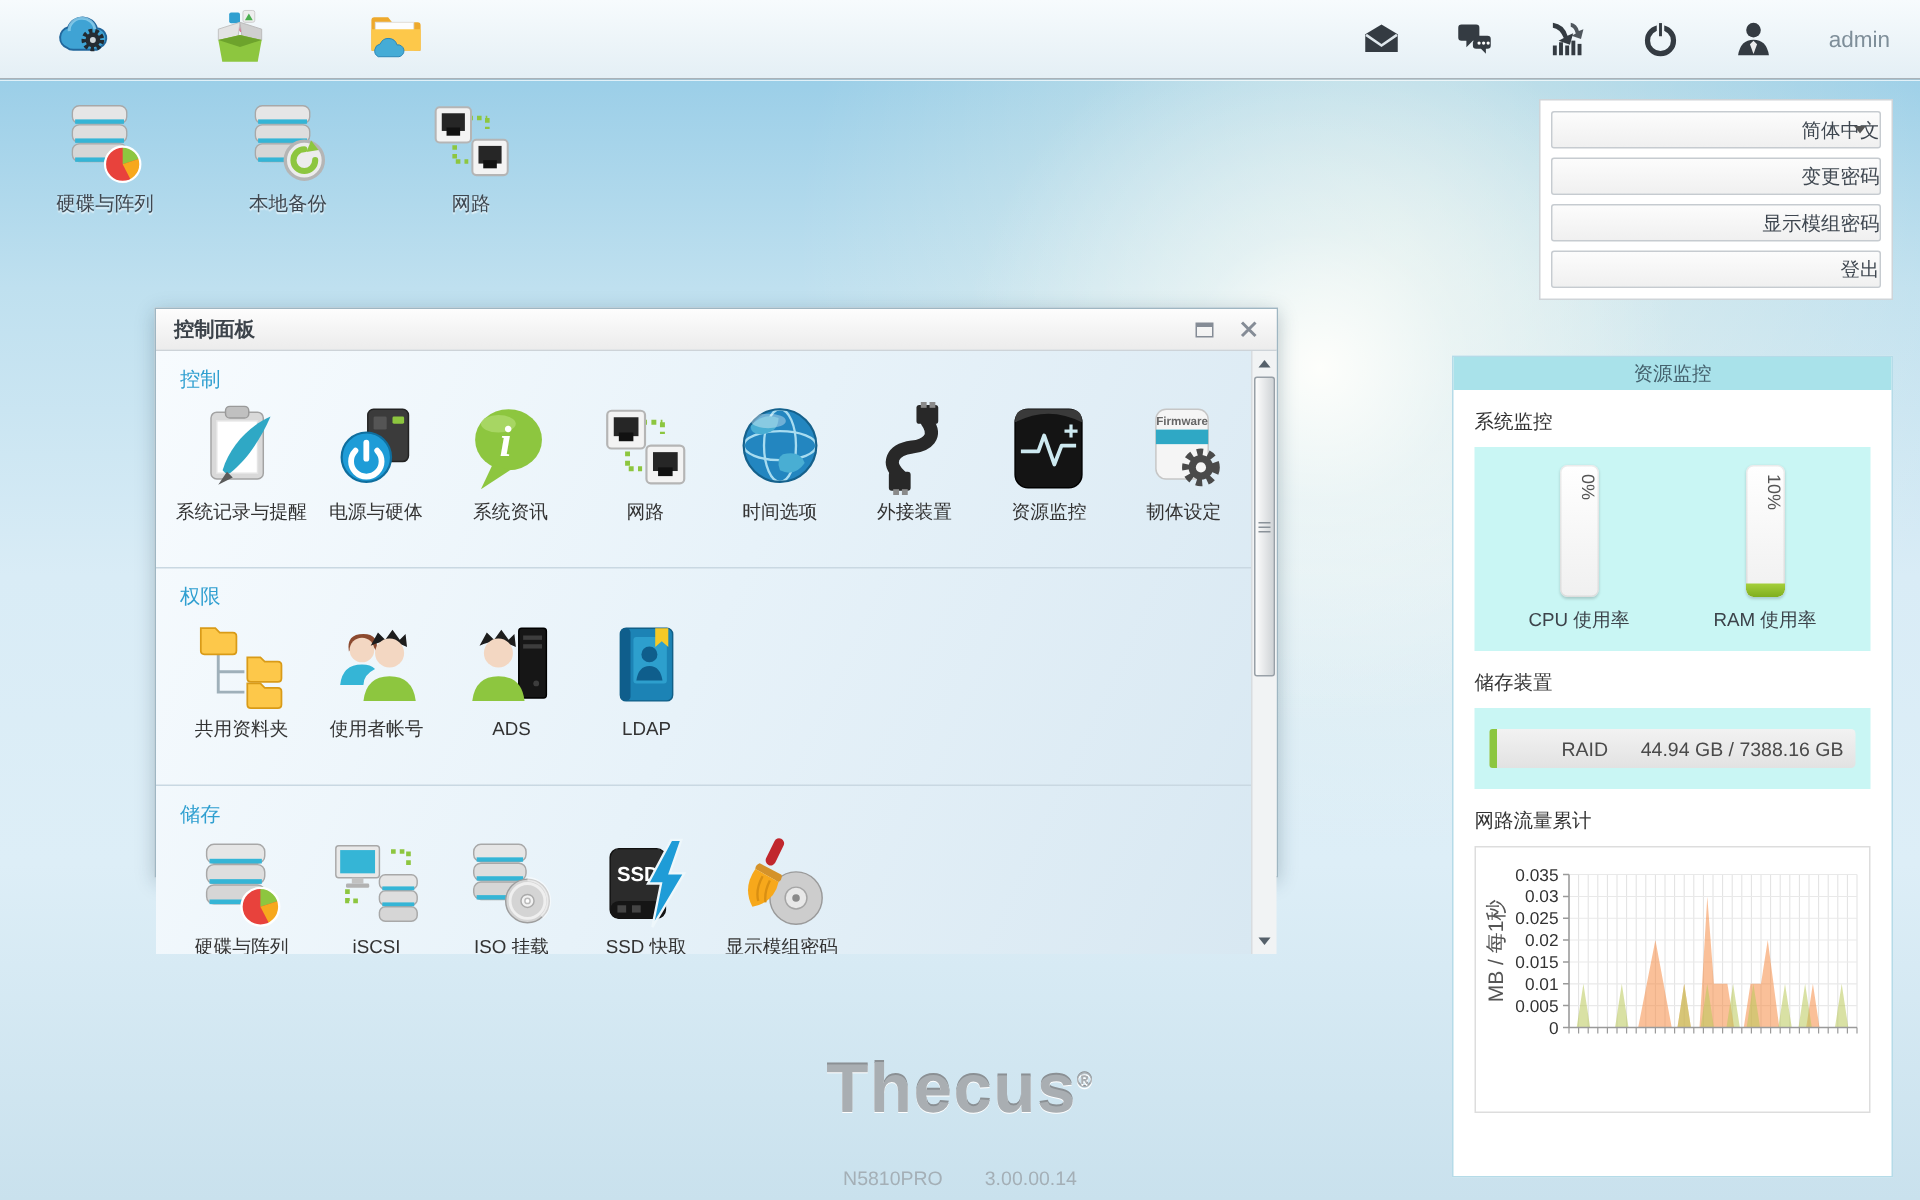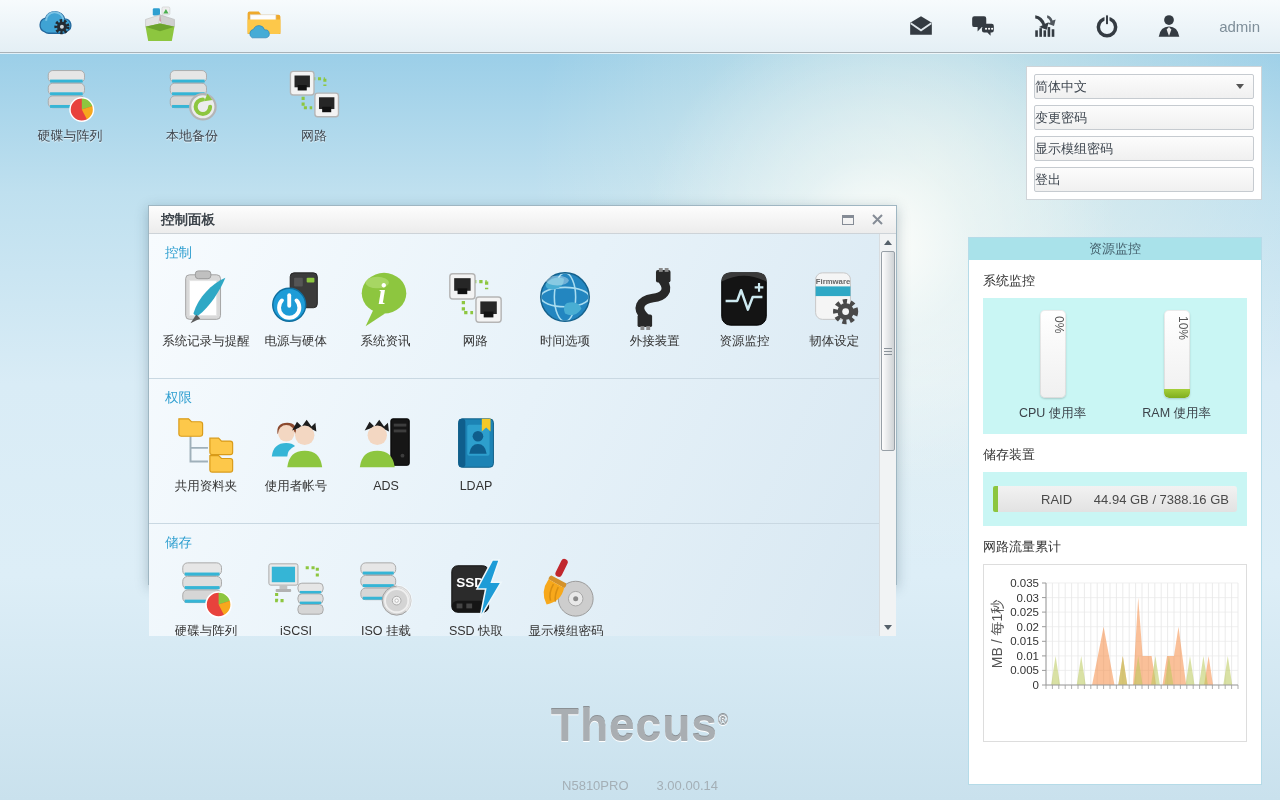--- a/index.html
+++ b/index.html
@@ -27,27 +27,27 @@
   
   .shortcuts{position:absolute;left:22px;top:66px;display:flex;gap:26px;z-index:5;}
   .shortcut{width:96px;display:flex;flex-direction:column;align-items:center;gap:3px;cursor:pointer;}
   .shortcut .ic svg{width:58px;height:58px;}
   .shortcut .lbl{font-size:13px;color:#3f4750;text-shadow:0 1px 1px rgba(255,255,255,.8);}
   .ic{display:block;line-height:0;}
   
   .user-panel{position:absolute;right:18px;top:66px;width:236px;background:#fff;border:1px solid #cfd4d8;
     padding:7px;display:flex;flex-direction:column;gap:6px;z-index:10;}
   .up-btn{position:relative;height:25px;background:linear-gradient(#fcfcfc,#f0f0f0);border:1px solid #c6cbd0;
-    border-radius:2px;font-size:13px;color:#3f4750;display:flex;align-items:center;justify-content:flex-start;
+    border-radius:2px;font-size:13px;color:#3f4750;display:flex;align-items:center;justify-content:flex-end;
     cursor:pointer;font-family:inherit;}
   .up-caret{position:absolute;right:9px;top:9px;width:0;height:0;
     border-left:4px solid transparent;border-right:4px solid transparent;border-top:5px solid #555;}
   
   .window{position:absolute;left:103px;top:205px;width:749px;height:380px;background:#fff;
-    border:1px solid #9fb6c2;box-shadow:0 3px 12px rgba(30,60,80,.28);z-index:20;margin-left:45px;}
+    border:1px solid #9fb6c2;box-shadow:0 3px 12px rgba(30,60,80,.28);z-index:20;}
   .titlebar{height:28px;background:linear-gradient(#fdfdfd,#ececec);border-bottom:1px solid #cdd3d8;
     display:flex;align-items:center;padding:0 12px;}
   .titlebar .t{font-size:13.5px;font-weight:bold;color:#3c434a;flex:1;}
   .win-ctl{display:flex;gap:17px;align-items:center;}
   .ctl-btn{background:none;border:none;cursor:pointer;line-height:0;padding:0;}
   .ctl-max{display:inline-block;width:12px;height:10px;border:1px solid #858c96;border-top:3px solid #858c96;}
   .win-body{position:relative;height:402px;display:flex;}
   .win-content{width:732px;height:100%;overflow:hidden;
     background:linear-gradient(115deg,#f7fbfe 0%,#e7f2f9 50%,#d8e8f2 100%);}
   .cp-section{padding:8px 0 6px 12px;border-bottom:1px solid #c9d8e2;}

